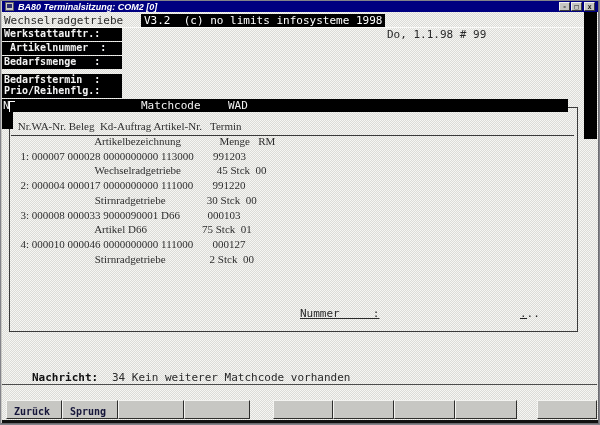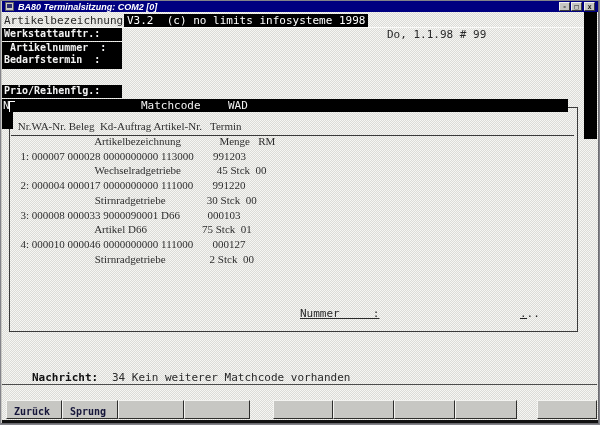--- a/index.html
+++ b/index.html
@@ -78,29 +78,29 @@
         <div></div>
       </div>
     <span class="win-title">BA80 Terminalsitzung: COM2 [0]</span>
     <button class="tbtn min">-</button>
     <button class="tbtn max">□</button>
     <button class="tbtn cls">x</button>
   </div>
 
   <div class="screen"></div>
 
-  <span class="t" style="left:4px; top:14px;">Artikelbezeichnung</span>
-  <span class="t inv" style="left:124px; top:14px;text-align:center;">V3.2  (c) no limits infosysteme 1998</span>
+  <span class="t" style="left:4px; top:14px;">Wechselradgetriebe</span>
+  <span class="t inv" style="left:141px; top:14px;text-align:center;">V3.2  (c) no limits infosysteme 1998</span>
   <span class="t" style="left:387px; top:28px;">Do, 1.1.98 # 99</span>
   <div class="rule-top"></div>
 
   <div class="field-label" style="top:28px;">Werkstattauftr.:</div>
   <div class="field-label" style="top:42.2px;padding-left:8px;">Artikelnummer  :</div>
   <div class="field-label" style="top:56.4px;">Bedarfsmenge   :</div>
-  <div class="field-label" style="top:54px;">Bedarfstermin  :</div>
+  <div class="field-label" style="top:74px;">Bedarfstermin  :</div>
   <div class="field-label" style="top:84.8px;">Prio/Reihenflg.:</div>
 
   <div class="right-strip"></div>
 
   <div class="popup"></div>
 
   <div class="mc-bar">
     <span style="left:1px;">N</span>
     <span style="left:139px;">Matchcode</span>
     <span style="left:226px;">WAD</span>

